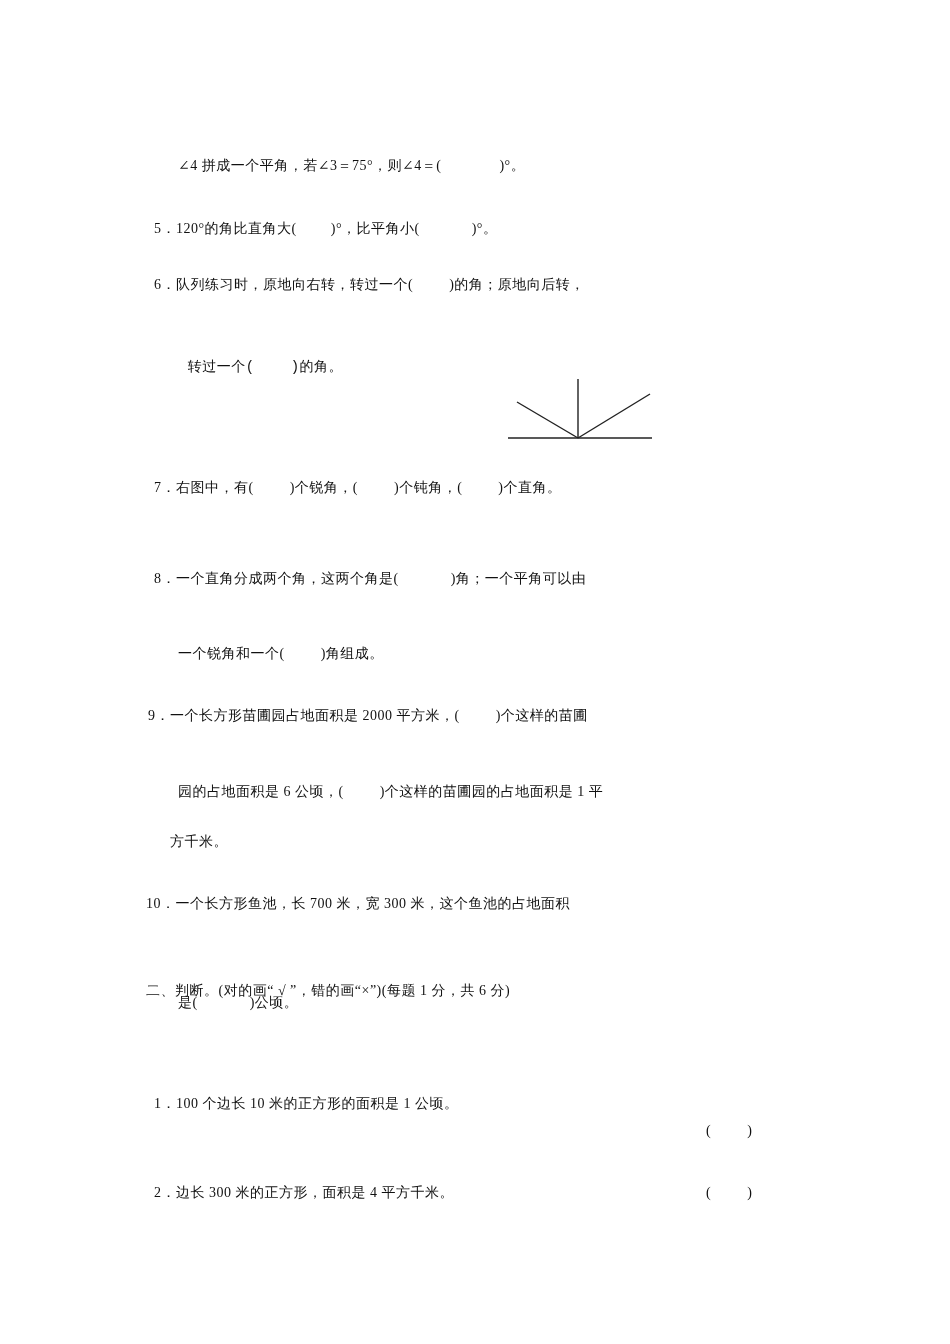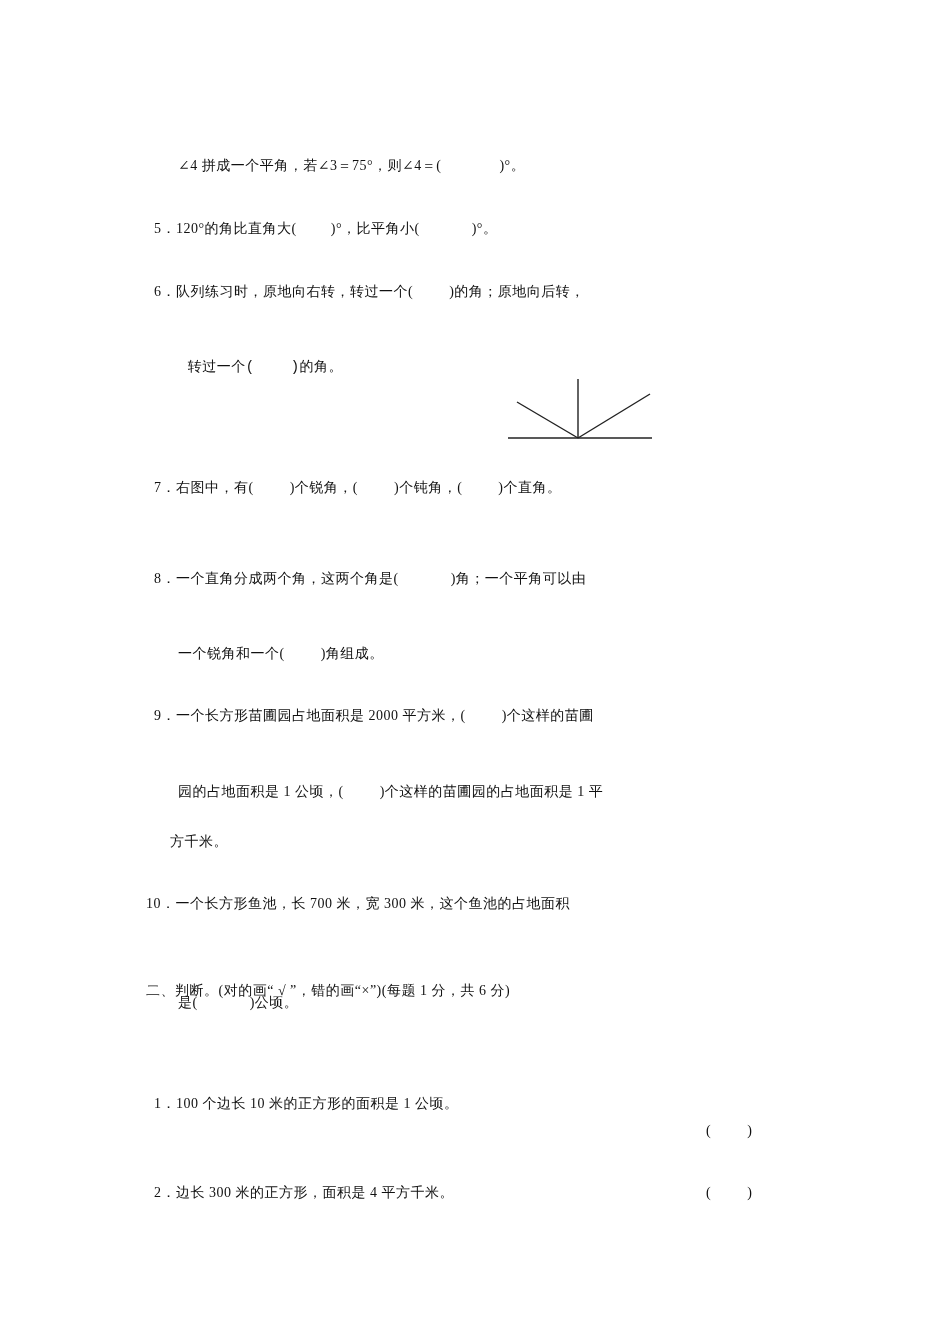--- a/index.html
+++ b/index.html
@@ -13,21 +13,21 @@
 <body>
 
 <div class="line" style="left:170px; top:130px;">
   <span>∠4 拼成一个平角，若∠3＝75°，则∠4＝(</span><span class="blank" style="width:58px;"></span><span>)°。</span>
 </div>
 
 <div class="line" style="left:146px; top:193px;">
   <span>5．120°的角比直角大(</span><span class="blank" style="width:34px;"></span><span>)°，比平角小(</span><span class="blank" style="width:52px;"></span><span>)°。</span>
 </div>
 
-<div class="line" style="left:146px; top:256px;">
+<div class="line" style="left:146px; top:249px;">
   <span>6．队列练习时，原地向右转，转过一个(</span><span class="blank" style="width:36px;"></span><span>)的角；原地向后转，</span>
 </div>
 <div class="line" style="left:170px; top:331px;font-family:Liberation Mono, monospace;">
   <span>转过一个(</span><span class="blank" style="width:36px;"></span><span>)的角。</span>
 </div>
 
 <svg class="figure" viewBox="0 0 150 66">
   <line x1="3" y1="62" x2="147" y2="62" stroke="#222" stroke-width="1.4"></line>
   <line x1="73" y1="3" x2="73" y2="62" stroke="#222" stroke-width="1.4"></line>
   <line x1="73" y1="62" x2="12" y2="26" stroke="#222" stroke-width="1.4"></line>
@@ -38,25 +38,25 @@
   <span>7．右图中，有(</span><span class="blank" style="width:36px;"></span><span>)个锐角，(</span><span class="blank" style="width:36px;"></span><span>)个钝角，(</span><span class="blank" style="width:36px;"></span><span>)个直角。</span>
 </div>
 
 <div class="line" style="left:146px; top:543px;">
   <span>8．一个直角分成两个角，这两个角是(</span><span class="blank" style="width:52px;"></span><span>)角；一个平角可以由</span>
 </div>
 <div class="line" style="left:170px; top:618px;">
   <span>一个锐角和一个(</span><span class="blank" style="width:36px;"></span><span>)角组成。</span>
 </div>
 
-<div class="line" style="left:146px; top:680px;text-align:center;">
+<div class="line" style="left:140px; top:680px;text-align:center;">
   <span>9．一个长方形苗圃园占地面积是 2000 平方米，(</span><span class="blank" style="width:36px;"></span><span>)个这样的苗圃</span>
 </div>
 <div class="line" style="left:170px; top:756px;">
-  <span>园的占地面积是 1 公顷，(</span><span class="blank" style="width:36px;"></span><span>)个这样的苗圃园的占地面积是 1 平</span>
+  <span>园的占地面积是 6 公顷，(</span><span class="blank" style="width:36px;"></span><span>)个这样的苗圃园的占地面积是 1 平</span>
 </div>
 <div class="line" style="left:170px; top:830px;">方千米。</div>
 
 <div class="line" style="left:146px; top:892px;">10．一个长方形鱼池，长 700 米，宽 300 米，这个鱼池的占地面积</div>
 <div class="line" style="left:170px; top:967px;">
   <span>是(</span><span class="blank" style="width:52px;"></span><span>)公顷。</span>
 </div>
 
 <div class="line" style="left:146px; top:979px;text-align:right;">二、判断。(对的画“ √ ”，错的画“×”)(每题 1 分，共 6 分)</div>
 

